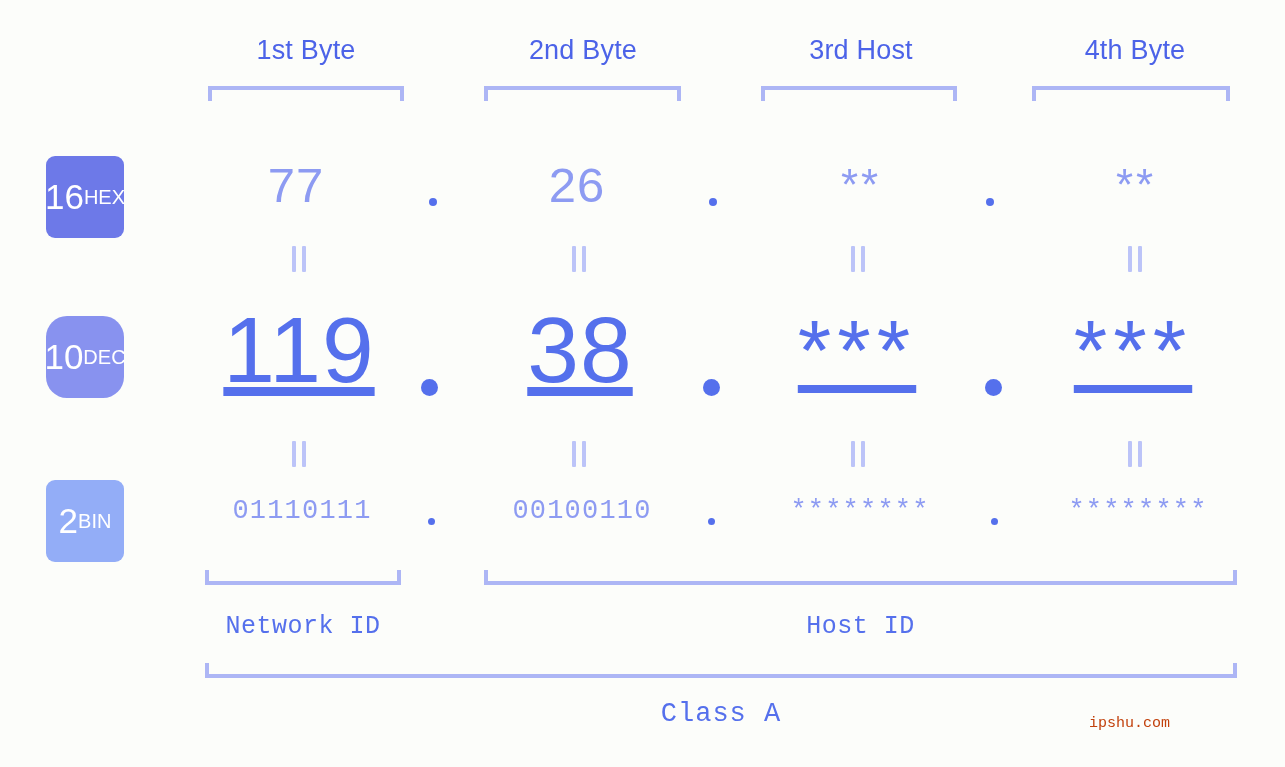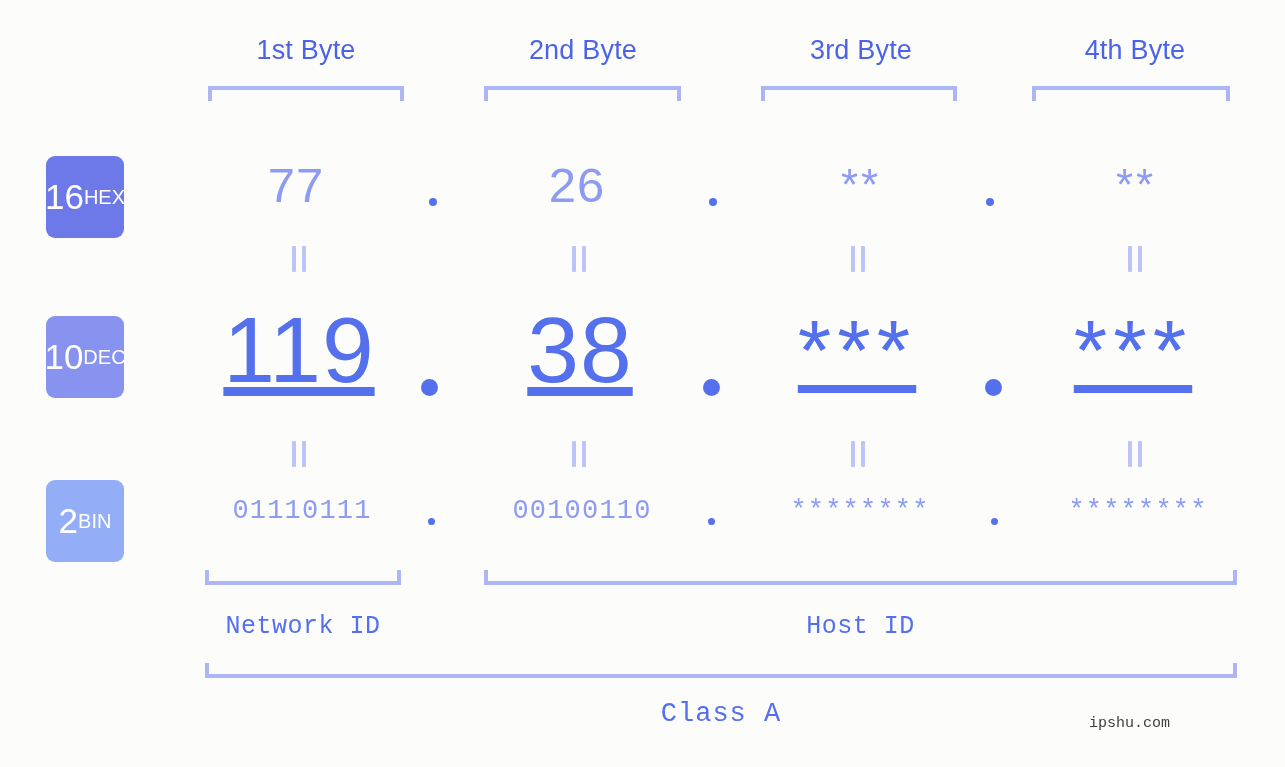--- a/index.html
+++ b/index.html
@@ -64,21 +64,21 @@
     line-height: 36px;
     font-weight: 400;
   }
   .badge .unit {
     font-size: 20px;
     line-height: 22px;
     font-weight: 400;
     margin-top: -1px;
   }
   #badge-hex { top: 156px; background: #6d79e8; }
-  #badge-dec { top: 316px; background: #8892ef; }
+  #badge-dec { top: 316px; background: #8892ef; border-radius: 21px; }
   #badge-bin { top: 480px; background: #93adf7; }
 
   
   .cell {
     position: absolute;
     width: 260px;
     text-align: center;
   }
 
   .hex-row .cell {
@@ -176,33 +176,33 @@
     font-family: "Liberation Mono", monospace;
     letter-spacing: 1px;
   }
 
   #watermark {
     position: absolute;
     top: 714px;
     right: 9px;
     font-size: 15px;
     line-height: 20px;
-    color: #404040;
+    color: #c2410c;
     font-family: "Liberation Mono", monospace;
     letter-spacing: 0px;
   }
 </style>
 </head>
 <body>
 
 <div id="stage">
 
   <div class="byte-label" style="left:176px;">1st Byte</div>
   <div class="byte-label" style="left:453px;">2nd Byte</div>
-  <div class="byte-label" style="left:731px;">3rd Byte</div>
+  <div class="byte-label" style="left:731px;">3rd Host</div>
   <div class="byte-label" style="left:1005px;">4th Byte</div>
 
   <div class="top-bracket" style="left:208px;  width:196px;"></div>
   <div class="top-bracket" style="left:484px;  width:197px;"></div>
   <div class="top-bracket" style="left:761px;  width:196px;"></div>
   <div class="top-bracket" style="left:1032px; width:198px;"></div>
 
   <div class="badge" id="badge-hex">
     <span class="num">16</span>
     <span class="unit">HEX</span>

